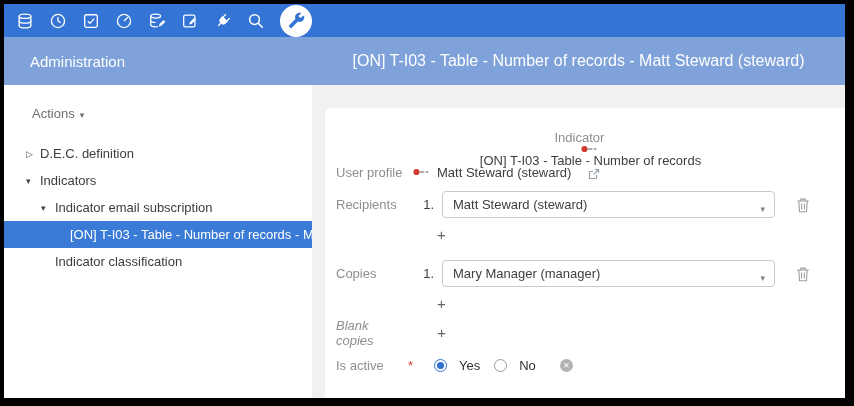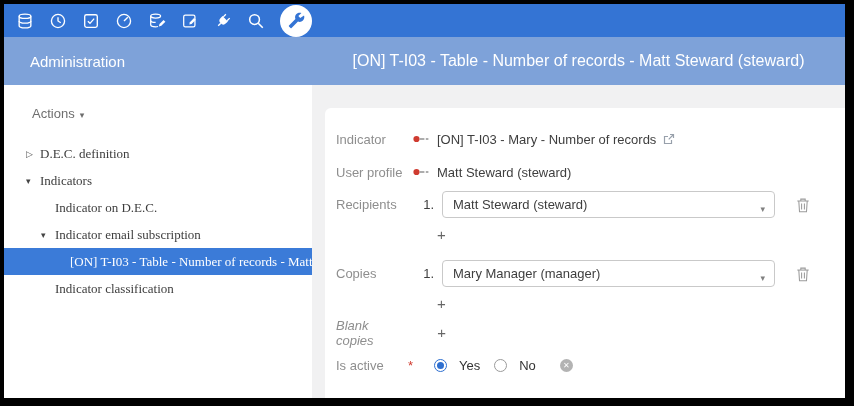--- a/index.html
+++ b/index.html
@@ -25,35 +25,35 @@
   .main { flex:1; background:#f1f1f2; position:relative; }
   .panel { position:absolute; left:13px; top:23px; right:0; bottom:0; background:#fff; border-radius:6px 0 0 0; padding:22px 0 0 11px; overflow:hidden; }
 
   
   .sb-title { margin:16px 0 0 24px; font-size:17px; color:#222; display:flex; align-items:center; cursor:pointer; }
   .sb-title .caret { margin-left:20px; }
   .caret::before { content:"▾"; font-size:9px; color:#8a8a8a; }
   .sb-actions { margin:20px 0 0 28px; font-size:13px; color:#6e6e6e; display:flex; align-items:center; gap:5px; cursor:pointer; height:16px; }
   .sb-actions .caret::before { color:#6e6e6e; }
   .tree { list-style:none; margin-top:19px; }
-  .tree li { height:27px; display:flex; align-items:center; font-size:13px; color:#3d3d3d; cursor:pointer;font-family:Liberation Serif, serif; }
+  .tree li { height:27px; display:flex; align-items:center; font-size:13px; color:#3d3d3d; cursor:pointer; }
   .arrow { width:14px; display:inline-flex; justify-content:flex-start; flex:0 0 auto; }
   .arrow.c::before { content:"▷"; font-size:9px; color:#555; }
   .arrow.e::before { content:"▾"; font-size:9px; color:#444; }
   .lvl0 { padding-left:22px; }
   .lvl1 { padding-left:51px; }
   .lvl1a { padding-left:37px; }
   .lvl2 { padding-left:66px; }
   .tree li.sel { background:#3b7bd8; color:#fff; white-space:nowrap; overflow:hidden; }
   .tree .lbl { white-space:nowrap; }
 
   
   .frow { display:flex; align-items:center; font-size:13px; color:#3e3e3e; }
   .flabel { width:72px; flex:0 0 auto; color:#8e8e8e; }
-  .r-ind { height:18px; margin-bottom:15px; }
+  .r-ind { height:18px; margin-bottom:15px;flex-direction:column; }
   .r-usr { height:18px; margin-bottom:10px; }
   .r-sel { height:27px; margin-bottom:9px; }
   .r-plus { height:16px; padding-left:101px; margin-bottom:17px; }
   .r-plus2 { height:16px; padding-left:101px; margin-bottom:12px; }
   .r-blank { height:18px; margin-bottom:16px;font-style:italic; }
   .key { width:16px; height:8px; margin-left:5px; margin-right:8px; flex:0 0 auto; }
   .fval { color:#3e3e3e; }
   .extlink { margin-left:7px; display:inline-flex; cursor:pointer; }
   .num { width:26px; text-align:right; margin-right:8px; flex:0 0 auto; }
   .selectbox { position:relative; width:333px; height:27px; border:1px solid #c9c9c9; border-radius:4px; background:#fff; display:flex; align-items:center; padding:0 22px 0 10px; cursor:pointer; flex:0 0 auto; }
@@ -151,23 +151,20 @@
         </div>
         <ul class="tree">
           <li class="lvl0">
             <span class="arrow c"></span>
             <span class="lbl">D.E.C. definition</span>
           </li>
           <li class="lvl0">
             <span class="arrow e"></span>
             <span class="lbl">Indicators</span>
           </li>
-          <li class="lvl1">
-            <span class="lbl">Indicator on D.E.C.</span>
-          </li>
           <li class="lvl1a">
             <span class="arrow e"></span>
             <span class="lbl">Indicator email subscription</span>
           </li>
           <li class="lvl2 sel">
             <span class="lbl">[ON] T-I03 - Table - Number of records - Matt St</span>
           </li>
           <li class="lvl1">
             <span class="lbl">Indicator classification</span>
           </li>
@@ -177,21 +174,21 @@
       <div class="main">
         <div class="panel">
 
           <div class="frow r-ind">
             <span class="flabel">Indicator</span>
             <svg class="key" viewBox="0 0 16 8">
                 <circle cx="3.5" cy="4" r="3.1" fill="#cf3b30"></circle>
                 <rect x="6.8" y="3.2" width="4.6" height="1.6" fill="#9a9a9a"></rect>
                 <rect x="12.8" y="3.2" width="2.6" height="1.6" fill="#9a9a9a"></rect>
               </svg>
-            <span class="fval">[ON] T-I03 - Mary - Number of records</span>
+            <span class="fval">[ON] T-I03 - Table - Number of records</span>
             <span class="extlink">
               <svg width="12" height="12" viewBox="0 0 12 12" fill="none" stroke="#98a0ab" stroke-width="1.2">
                   <path d="M8.5 7v3.5h-7v-7H5"></path>
                   <path d="M7 1.5h3.5V5M10.5 1.5L5.7 6.3"></path>
                 </svg>
             </span>
           </div>
 
           <div class="frow r-usr">
             <span class="flabel">User profile</span>

